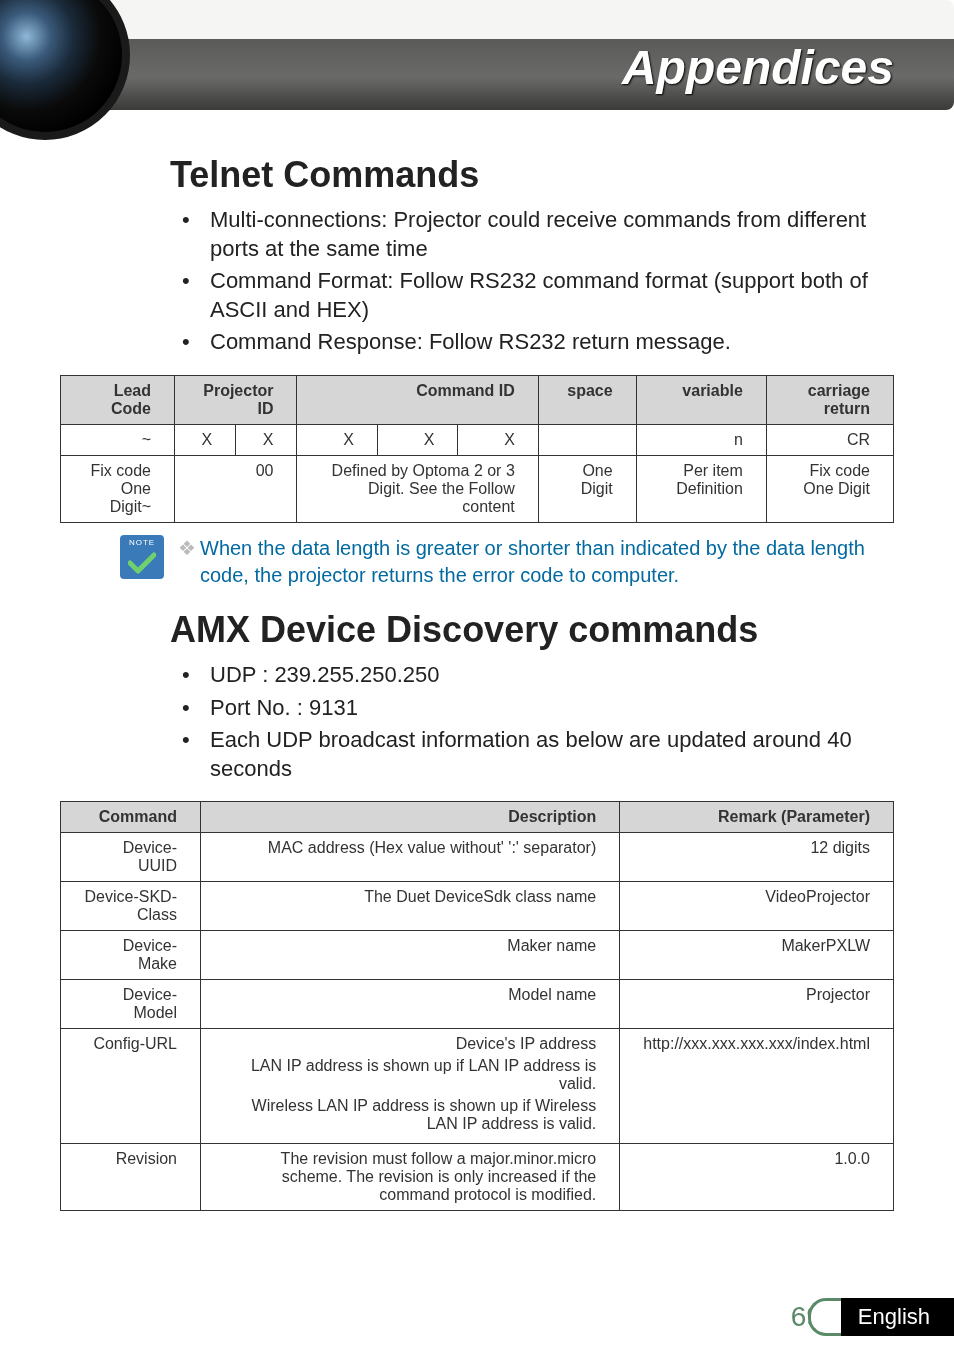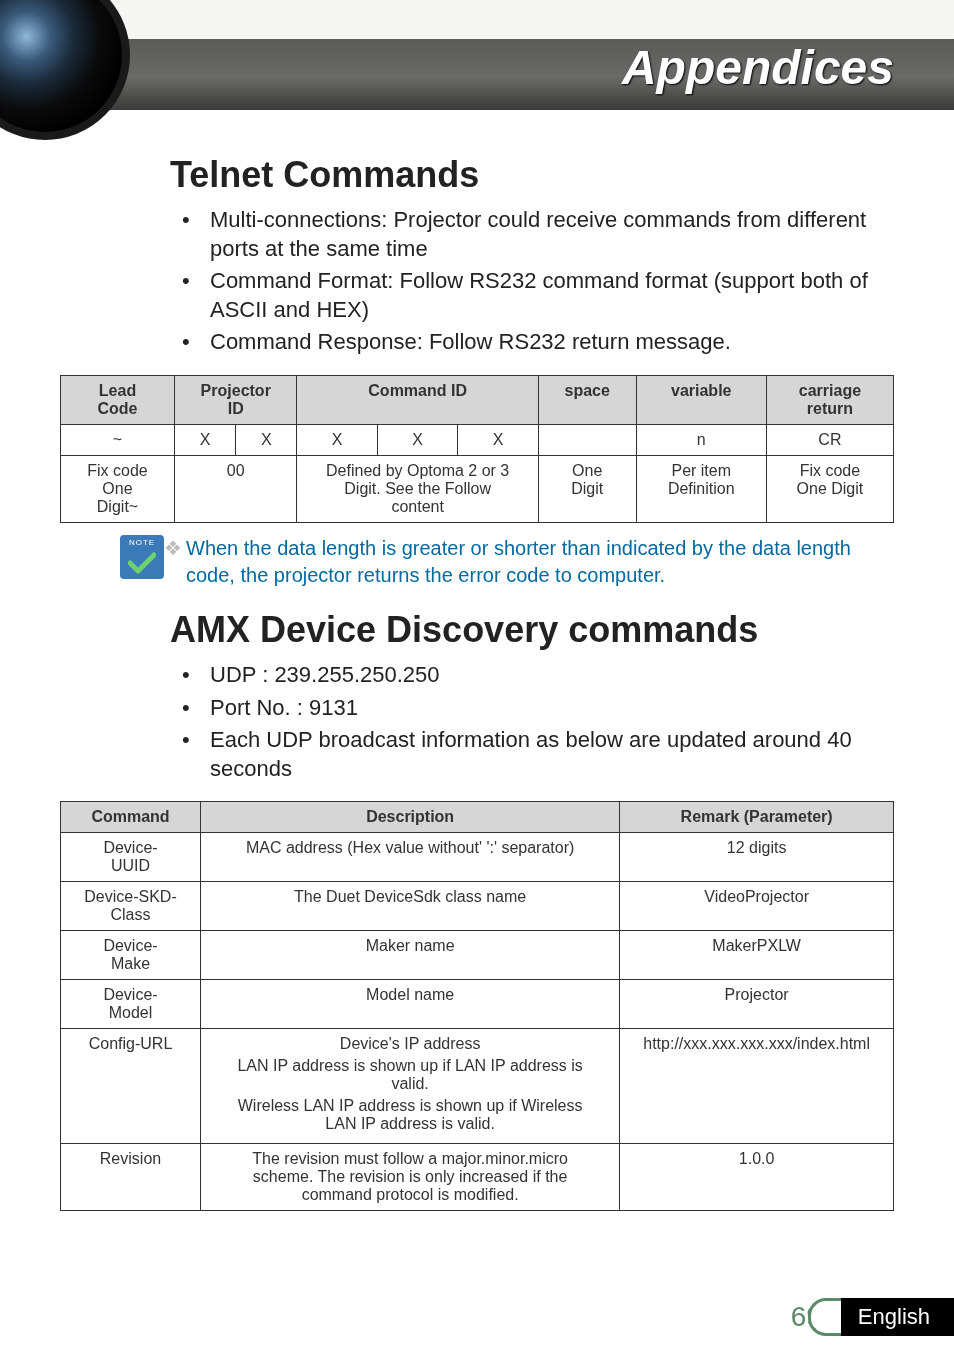--- a/index.html
+++ b/index.html
@@ -9,20 +9,21 @@
     font-family: Arial, Helvetica, sans-serif;
     color: #333;
     background: #fff;
     position: relative;
     overflow: hidden;
   }
   .header-band {
     height: 110px;
     background: linear-gradient(to bottom, #f5f5f3 0%, #f5f5f3 35%, #5a5a58 35%, #6a6a68 70%, #3a3a38 100%);
     position: relative;
+    border-radius: 8px;
   }
   .lens {
     position: absolute;
     top: -30px;
     left: -40px;
     width: 170px;
     height: 170px;
     border-radius: 50%;
     background: radial-gradient(circle at 38% 38%, #8fb8d8 0%, #3a5a7a 18%, #1a2a3a 35%, #0a0a0a 55%, #000 75%);
     border: 8px solid #1a1a1a;
@@ -66,30 +67,31 @@
   }
   table.tbl {
     width: 100%;
     border-collapse: collapse;
     margin: 10px 0 12px 0;
     font-size: 16px;
   }
   table.tbl th, table.tbl td {
     border: 1px solid #333;
     padding: 6px 23px;
-    text-align: center;
+    text-align: right;
     vertical-align: top;
   }
   table.tbl th {
     background: #d6d6d6;
     font-weight: bold;
   }
   .note-row {
     display: flex;
     align-items: flex-start;
+    gap: 14px;
     margin: 6px 0 20px 60px;
   }
   .note-icon {
     width: 44px;
     height: 44px;
     background: #3a7ab8;
     border-radius: 4px;
     position: relative;
     flex-shrink: 0;
   }

